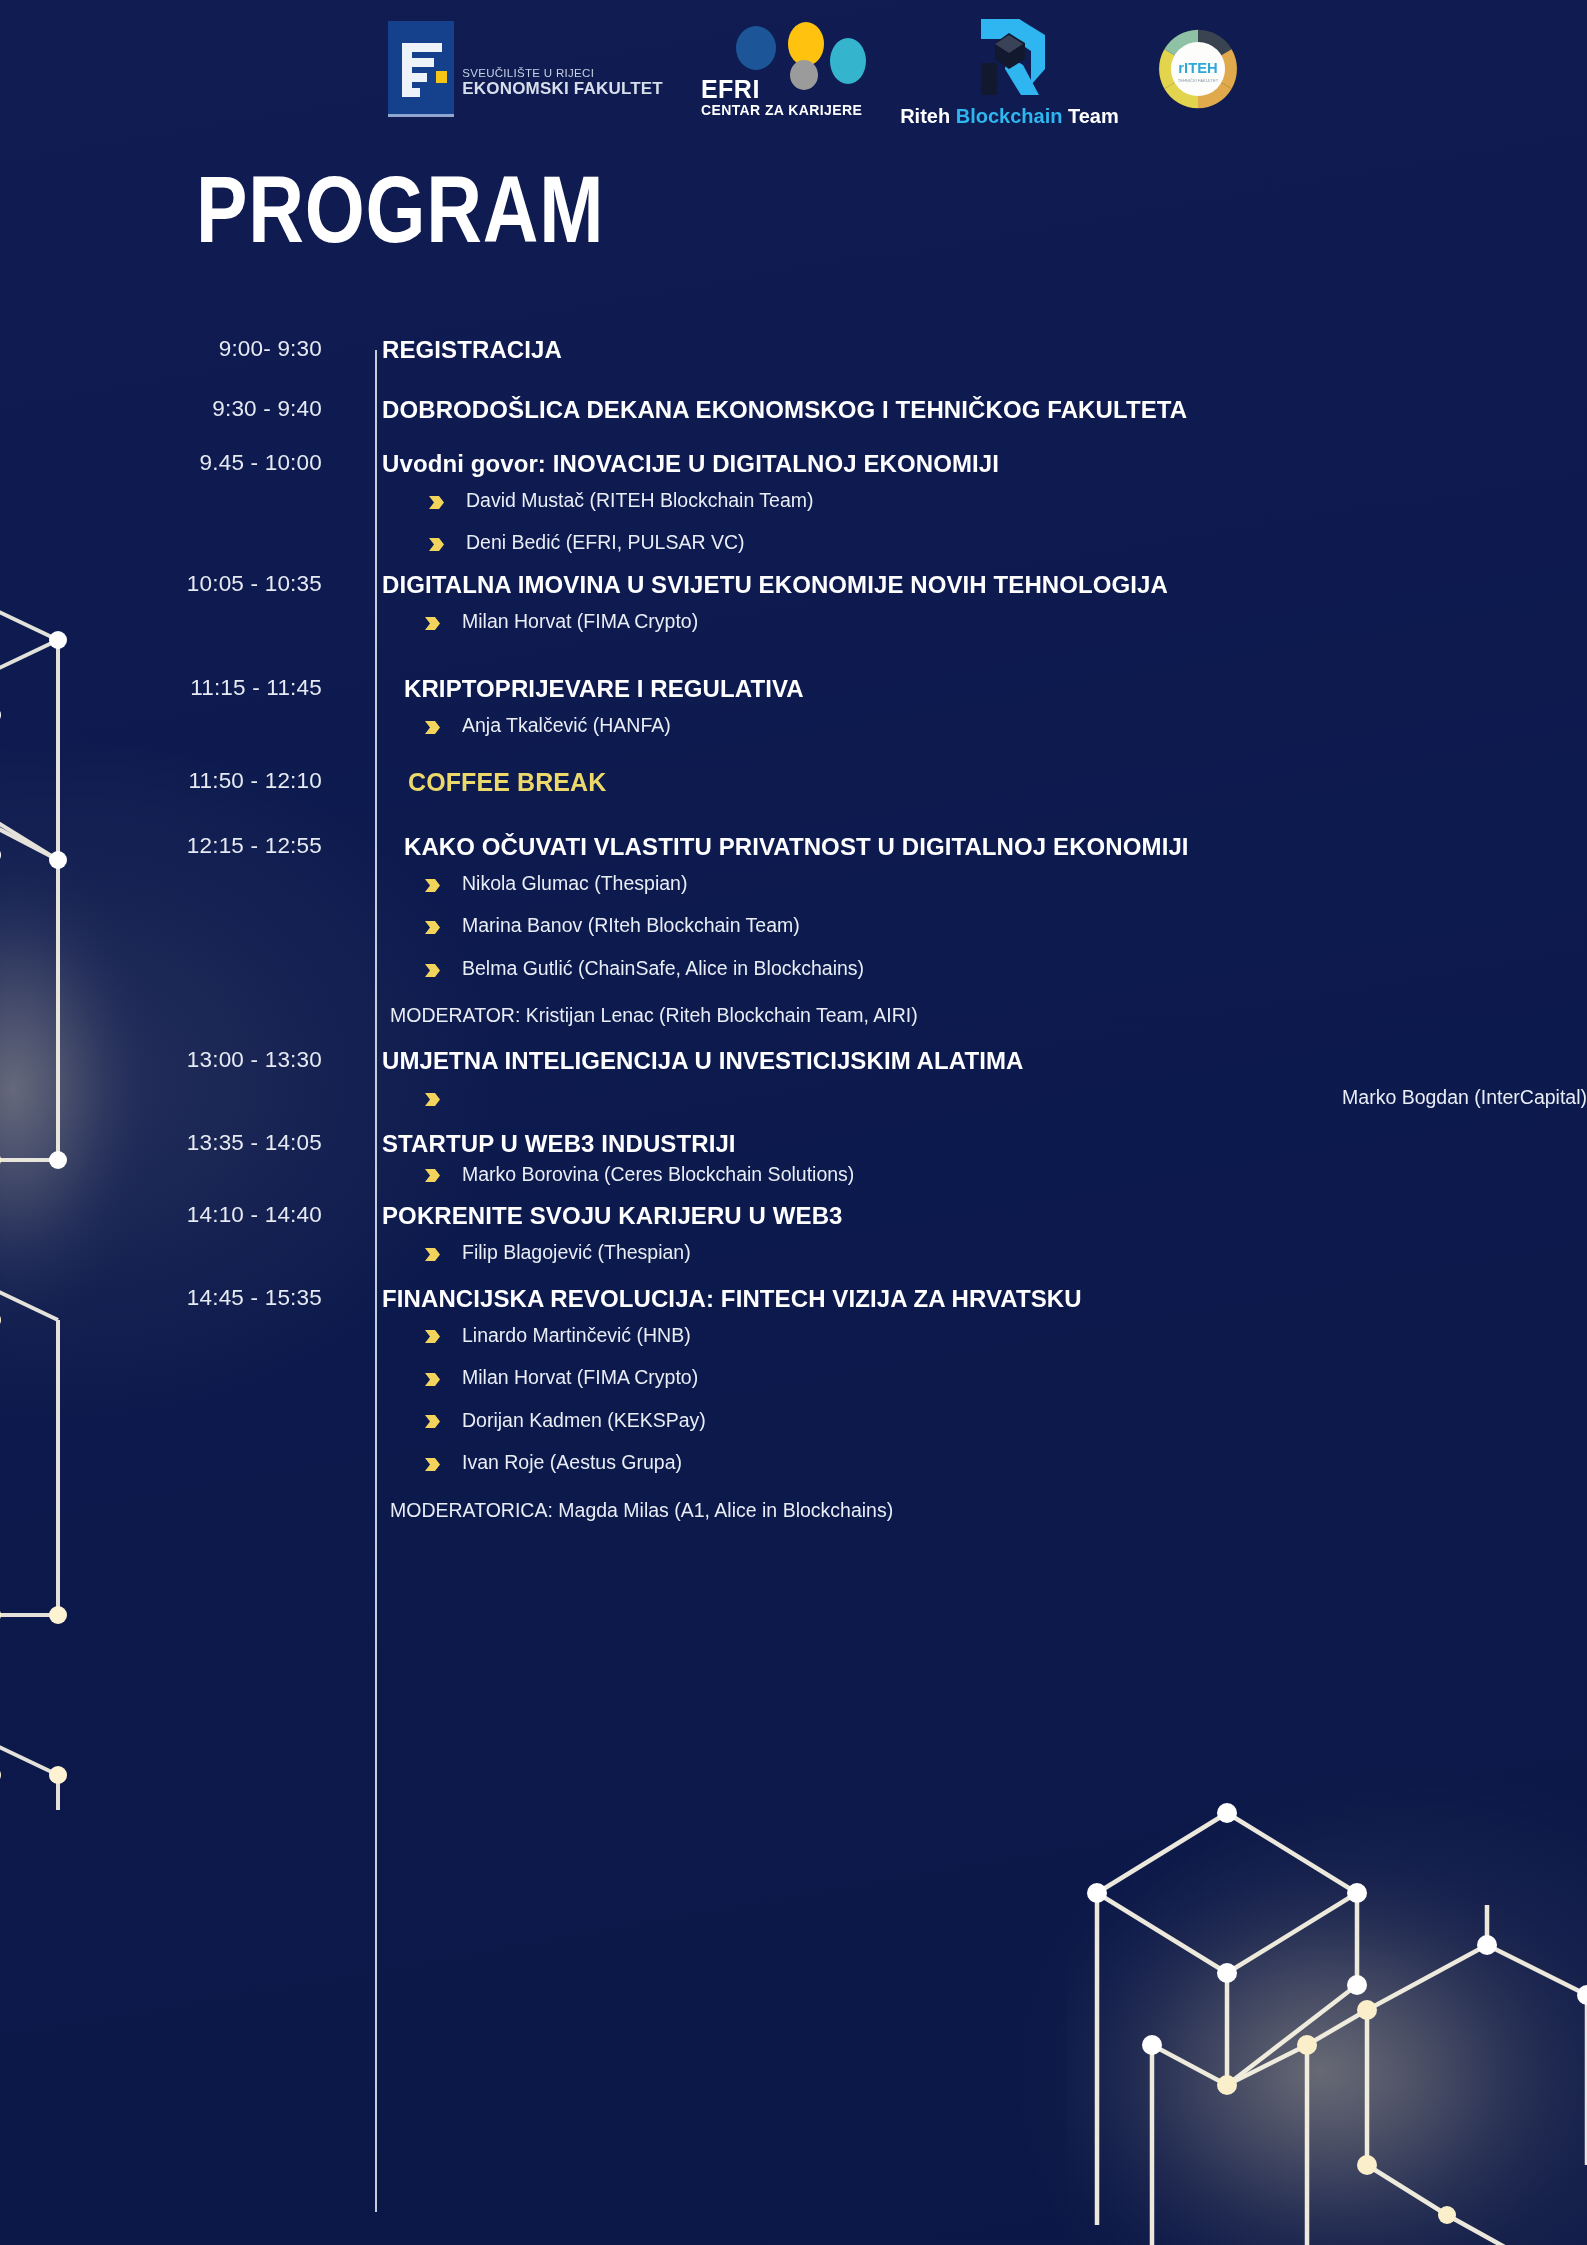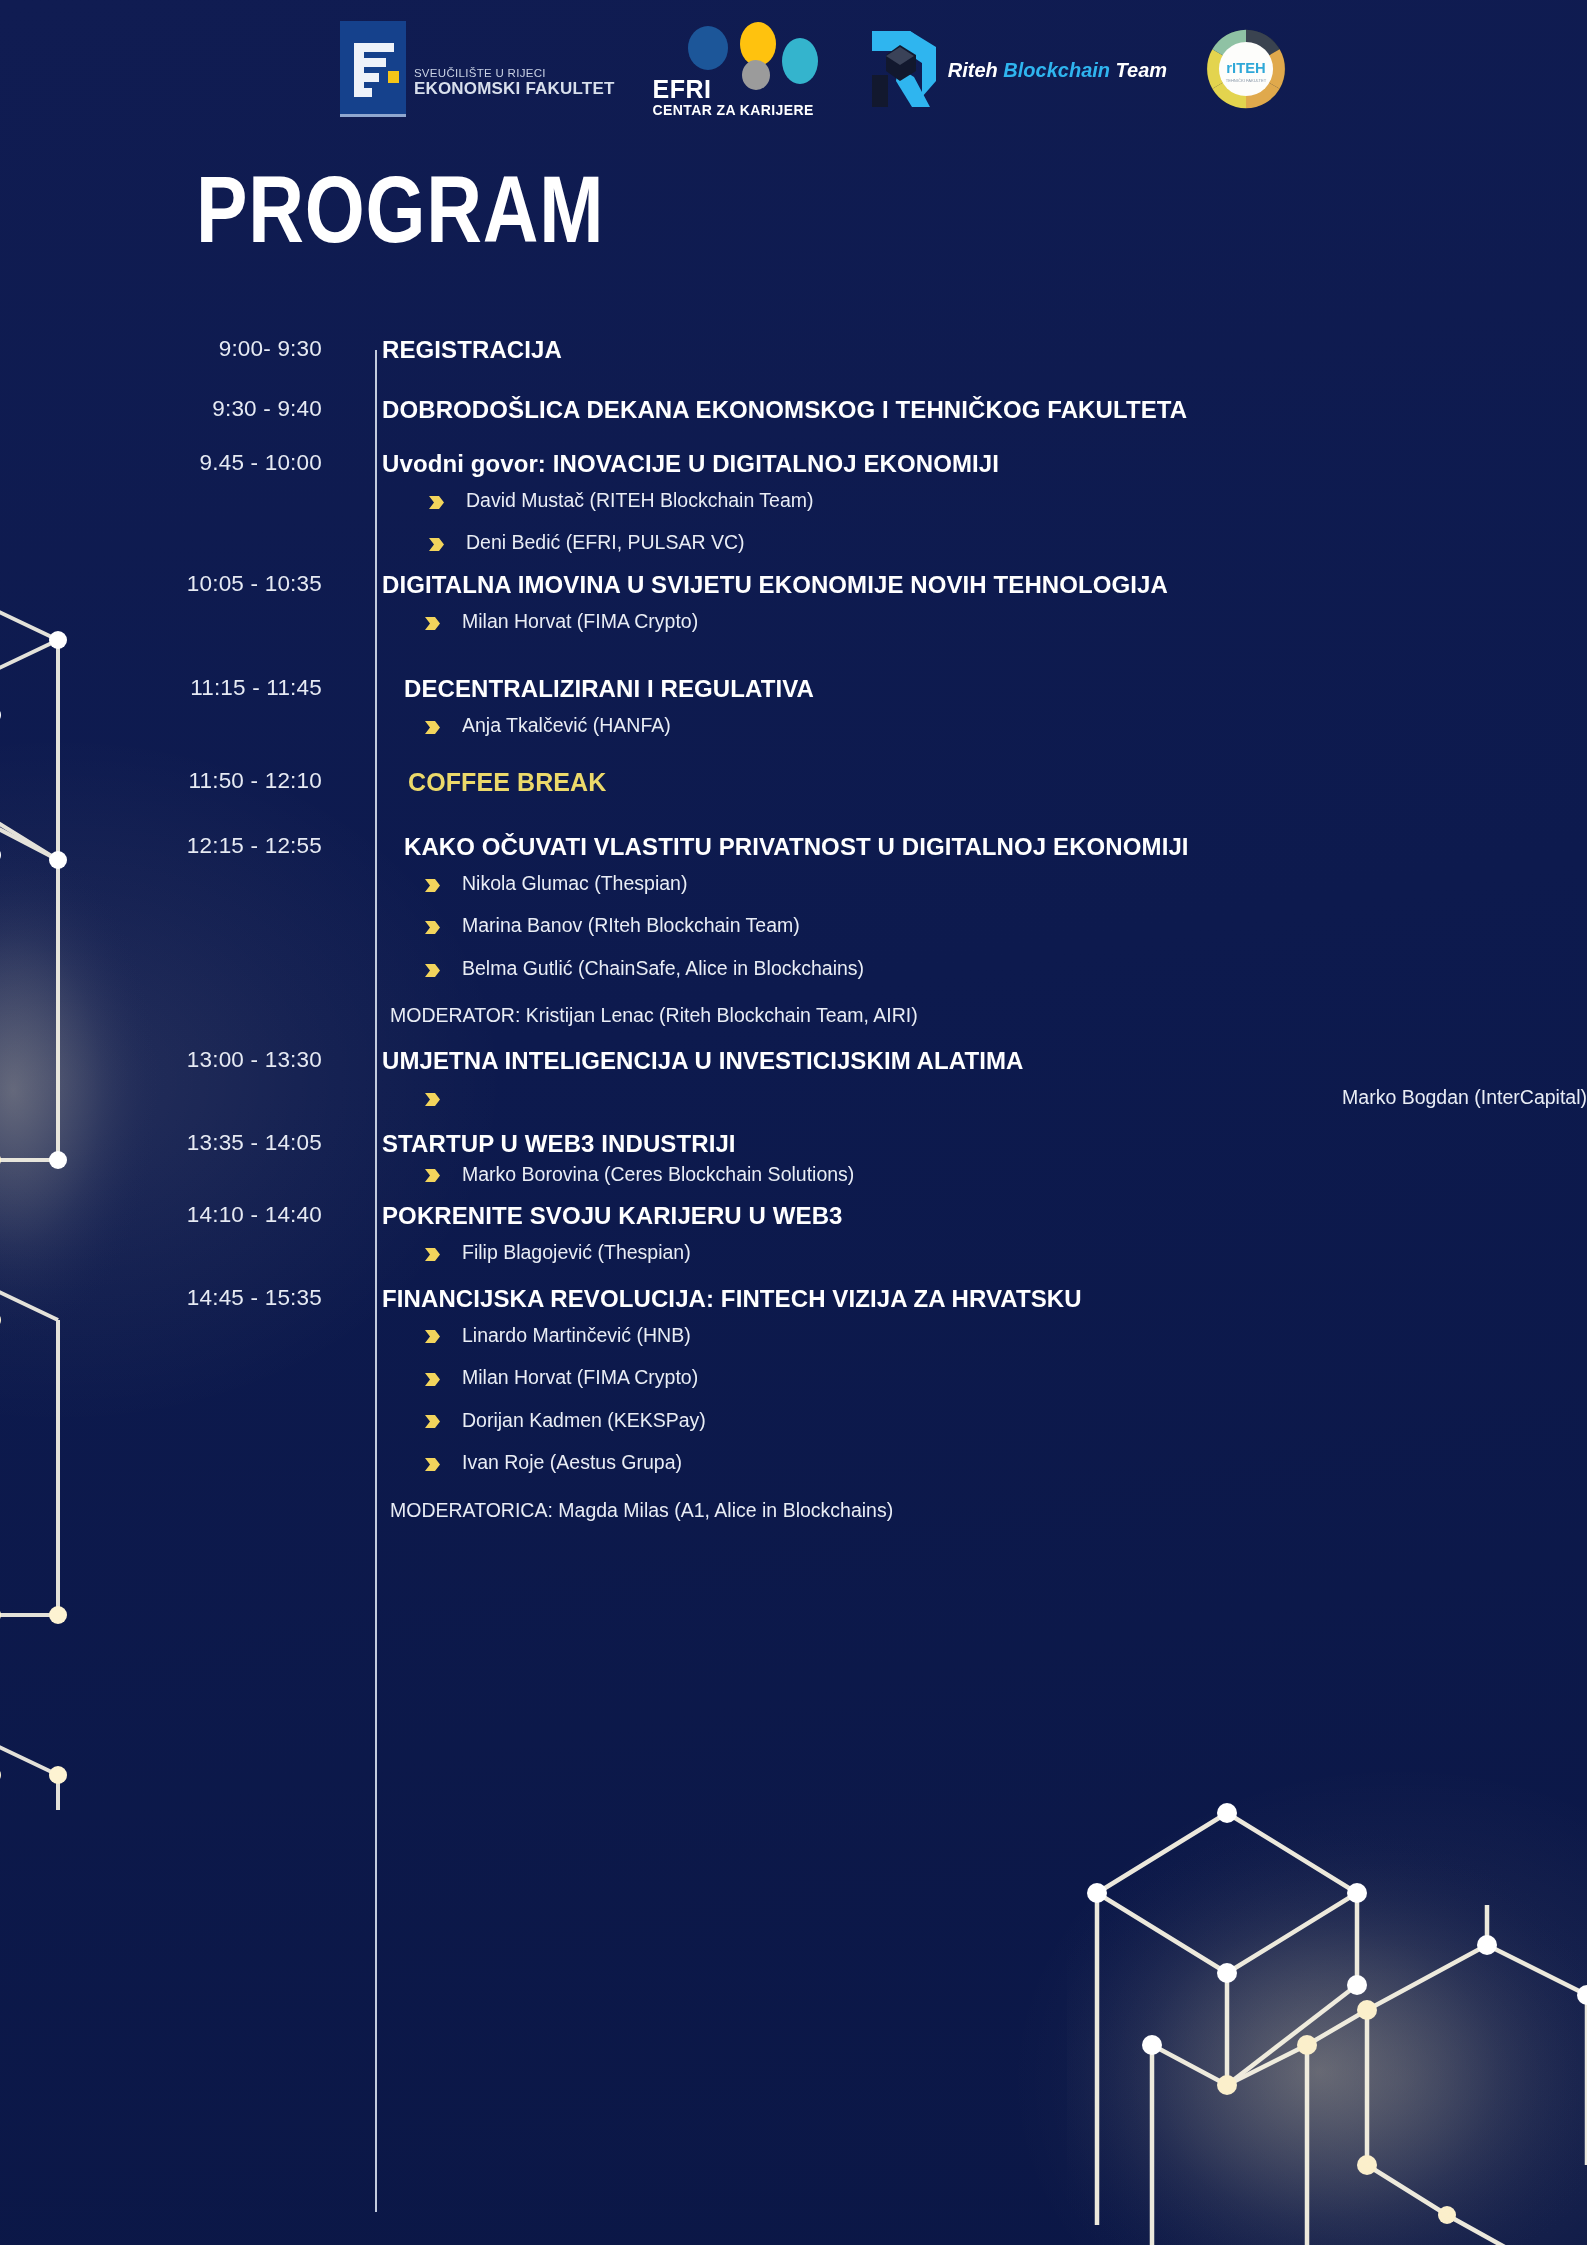--- a/index.html
+++ b/index.html
@@ -68,21 +68,21 @@
   .cc-dot { position: absolute; border-radius: 50%; }
   .cc-d1 { left: 0px;  top: 6px;  width: 40px; height: 44px; background: #1c5699; }
   .cc-d2 { left: 52px; top: 2px;  width: 36px; height: 44px; background: #ffc20e; }
   .cc-d3 { left: 94px; top: 18px; width: 36px; height: 46px; background: #34b4cd; }
   .cc-d4 { left: 54px; top: 40px; width: 28px; height: 30px; background: #9b9b9b; }
   .cc-label { margin-top: 52px; }
   .cc-t1 { font-size: 25px; font-weight: bold; color: #ffffff; letter-spacing: .5px; line-height: 1.05; }
   .cc-t2 { font-size: 14px; font-weight: bold; color: #ffffff; letter-spacing: .4px; }
 
   
-  .logo-rbt { flex-direction: row; align-items: center; font-style: italic; }
+  .logo-rbt { flex-direction: column; align-items: center; }
   .rbt-mark { width: 96px; height: 92px; }
   .rbt-text { font-size: 20px; font-weight: bold; color: #ffffff; margin-top: 2px; white-space: nowrap; }
   .rbt-text .hl { color: #2fb5ef; }
 
   
   .logo-seal { width: 82px; height: 82px; }
 
   
   .program-title {
     position: absolute;
@@ -390,21 +390,21 @@
               <span class="sp-text" style="margin-left: 18px;">Milan Horvat (FIMA Crypto)</span>
             </div>
           </div>
         </div>
       </div>
       <div style="height: 22px;"></div>
       <div style="height: 22px;"></div>
       <div class="row">
         <div class="time">11:15 - 11:45</div>
         <div class="content">
-          <div class="session-title pad">DECENTRALIZIRANI I REGULATIVA</div>
+          <div class="session-title pad">KRIPTOPRIJEVARE I REGULATIVA</div>
           <div class="speakers">
             <div class="speaker" style="margin-left: 42px; margin-top: 12px;">
               <span class="bullet"><svg viewBox="0 0 20 15" width="20" height="15">
                   <path d="M1 1 L11 1 L16 7.5 L11 14 L1 14 L6 7.5 Z" fill="#f2d45c"></path>
                 </svg></span>
               <span class="sp-text" style="margin-left: 18px;">Anja Tkalčević (HANFA)</span>
             </div>
           </div>
         </div>
       </div>

